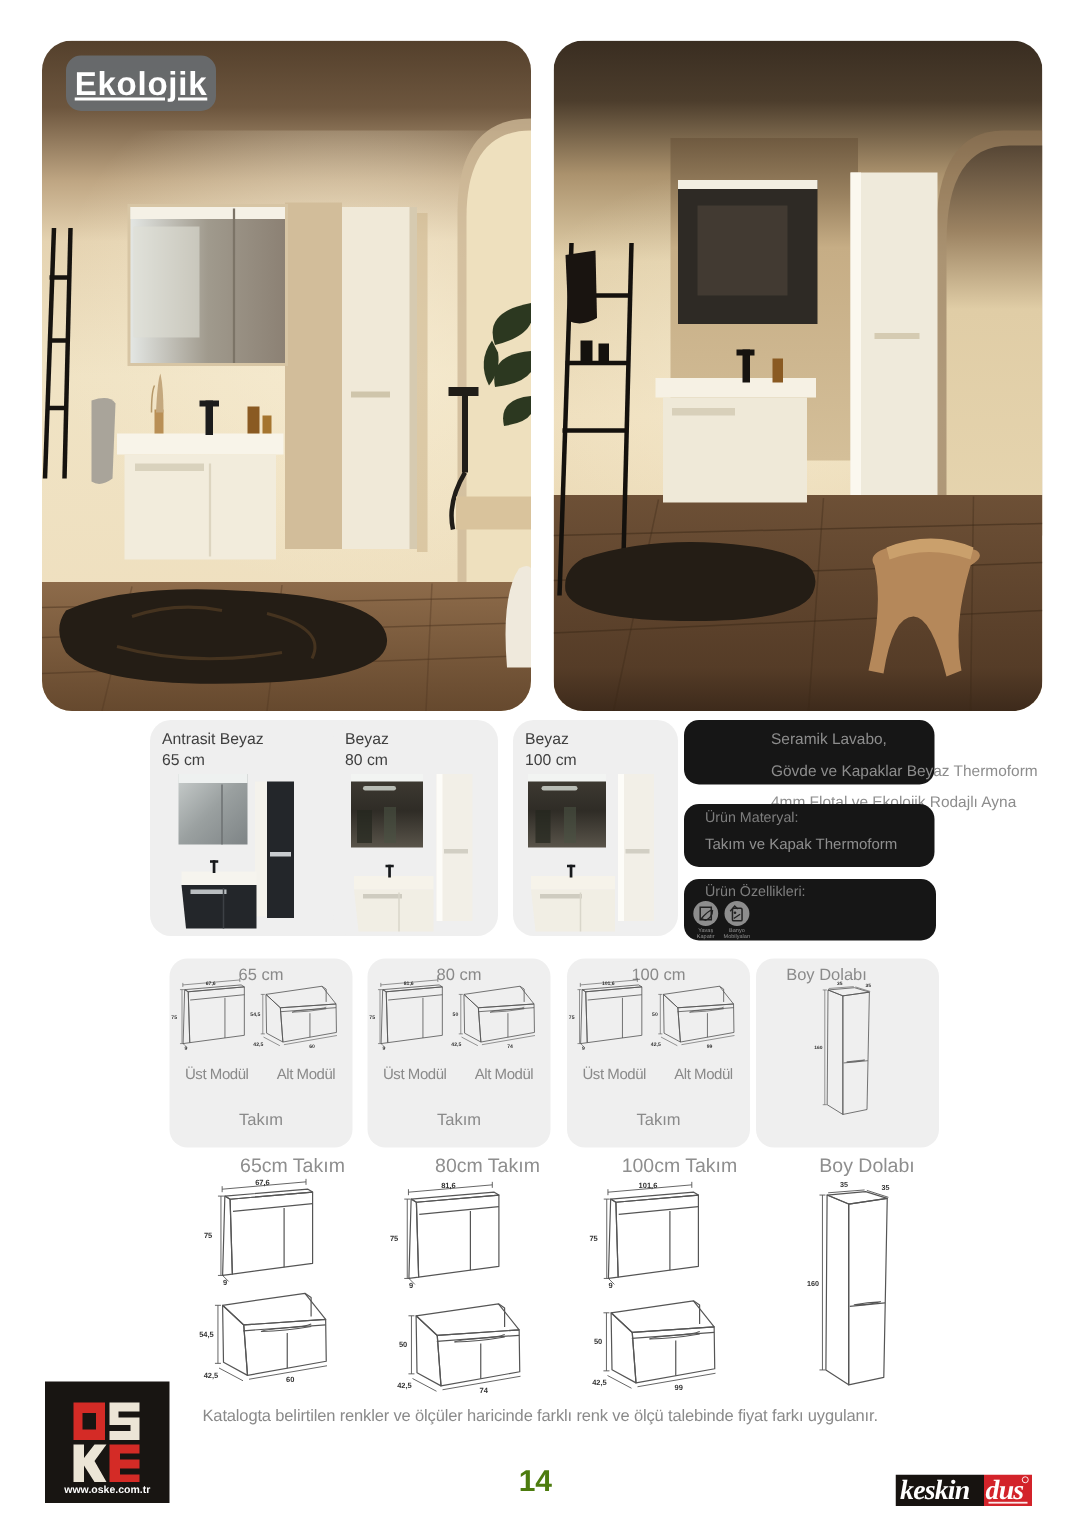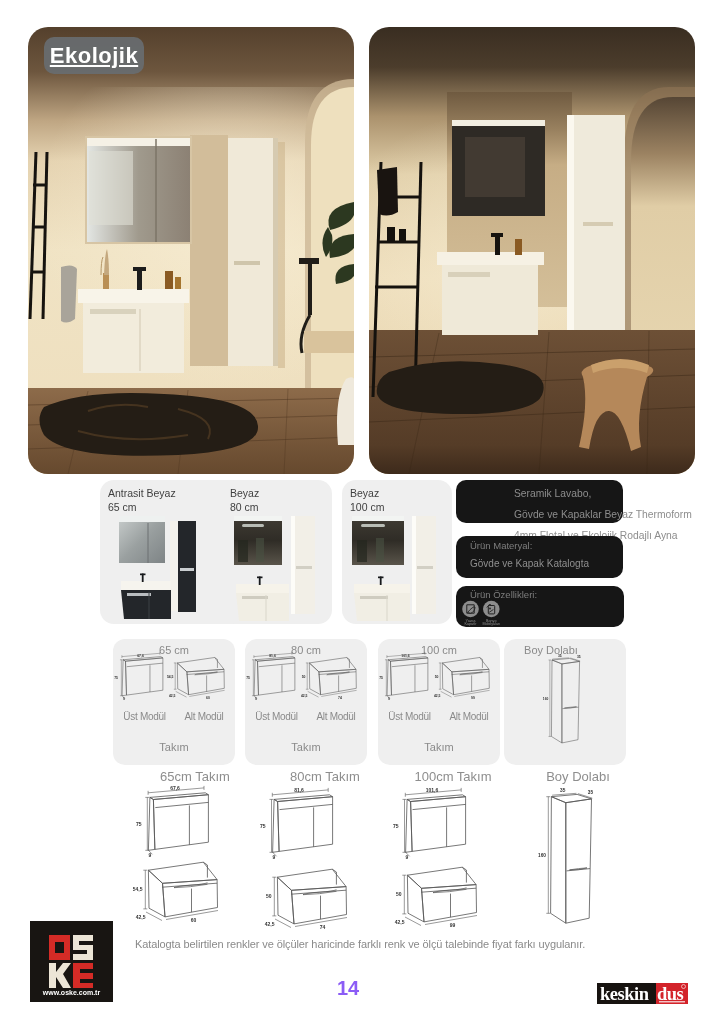--- a/index.html
+++ b/index.html
@@ -285,21 +285,21 @@
 <rect x="36" y="96.5" width="5.5" height="1.7" fill="#17191c"></rect>
 </svg>
 </div>
 
 <div class="abs dark" style="left:456px;top:480px;width:167px;height:43px;">
 <div style="position:absolute;left:14px;top:3px;font-size:10.3px;line-height:21px;color:#8d8d8d;white-space:nowrap;margin-left:44px;">Seramik Lavabo,<br>Gövde ve Kapaklar Beyaz Thermoform<br>4mm Flotal ve Ekolojik Rodajlı Ayna</div>
 </div>
 
 <div class="abs dark" style="left:456px;top:536px;width:167px;height:42px;">
 <div style="position:absolute;left:14px;top:4px;font-size:9.5px;color:#7e7e7e;">Ürün Materyal:</div>
-<div style="position:absolute;left:14px;top:22px;font-size:10px;color:#8f8f8f;white-space:nowrap;">Gövde ve Kapak Katalogta</div>
+<div style="position:absolute;left:14px;top:22px;font-size:10px;color:#8f8f8f;white-space:nowrap;">Takım ve Kapak Thermoform</div>
 </div>
 
 <div class="abs dark" style="left:456px;top:586px;width:168px;height:41px;">
 <div style="position:absolute;left:14px;top:3px;font-size:9.5px;color:#7e7e7e;text-align:right;">Ürün Özellikleri:</div>
 <svg class="abs" style="left:0;top:0;" width="168" height="41" viewBox="0 0 168 41">
 
 <g>
 <circle cx="14.5" cy="23" r="8.3" fill="#8d8d8d"></circle>
 <path d="M10.8,18.8 l7.4,0 l0,8.4 l-7.4,0 Z" fill="none" stroke="#222" stroke-width="1"></path>
 <path d="M11.5,26.5 q5.5,-6.5 7.5,-5.5 q0,4.5 -4.5,6.5 Z" fill="none" stroke="#222" stroke-width="0.9"></path>
@@ -478,26 +478,26 @@
 <rect x="19" y="14" width="21" height="25" fill="#d42b26"></rect>
 <rect x="25" y="21" width="9" height="11" fill="#181512"></rect>
 <path d="M43,14 h20 v6 h-14 v4 h14 v15 h-20 v-6 h14 v-4 h-14 Z" fill="#ece5d6"></path>
 <path d="M19,42 h7 v9 l7,-9 h8 l-8,11 8,14 h-8 l-7,-11 v11 h-7 Z" fill="#ece5d6"></path>
 <path d="M43,42 h20 v6 h-13 v4 h13 v6 h-13 v4 h13 v5 h-20 Z" fill="#d42b26"></path>
 </g>
 <text x="41.5" y="74" font-size="7" font-weight="bold" fill="#fff" text-anchor="middle" font-family="Liberation Sans">www.oske.com.tr</text>
 </svg>
 </div>
 
-<div class="abs" style="left:597px;top:983px;width:91px;height:21px;">
+<div class="abs" style="left:597px;top:983px;width:91px;height:21px;font-style:italic;">
 <svg width="91" height="21" viewBox="0 0 91 21">
 <rect x="0" y="0" width="59" height="21" fill="#171310"></rect>
 <rect x="59" y="0" width="32" height="21" fill="#d3232a"></rect>
 <text x="3" y="16.5" font-size="18.5" font-weight="bold" fill="#fff" font-family="Liberation Serif" letter-spacing="-0.5">keskin</text>
 <text x="60" y="16.5" font-size="18.5" font-weight="bold" fill="#fff" font-family="Liberation Serif" letter-spacing="-0.5">dus</text>
 <circle cx="86.5" cy="3.5" r="2" fill="none" stroke="#fff" stroke-width="0.6"></circle>
 <rect x="62" y="18.2" width="26" height="1.2" fill="#fff" opacity="0.9"></rect>
 </svg>
 </div>
 
 <div class="abs" style="left:135px;top:938px;width:590px;font-size:11px;color:#8a8a8a;letter-spacing:-0.1px;">Katalogta belirtilen renkler ve ölçüler haricinde farklı renk ve ölçü talebinde fiyat farkı uygulanır.</div>
 
-<div class="abs" style="left:328px;top:977px;width:40px;text-align:center;font-size:20px;font-weight:bold;color:#8b5cf6;">14</div>
+<div class="abs" style="left:328px;top:977px;width:40px;text-align:right;font-size:20px;font-weight:bold;color:#4d7c0f;">14</div>
 
 </body></html>

